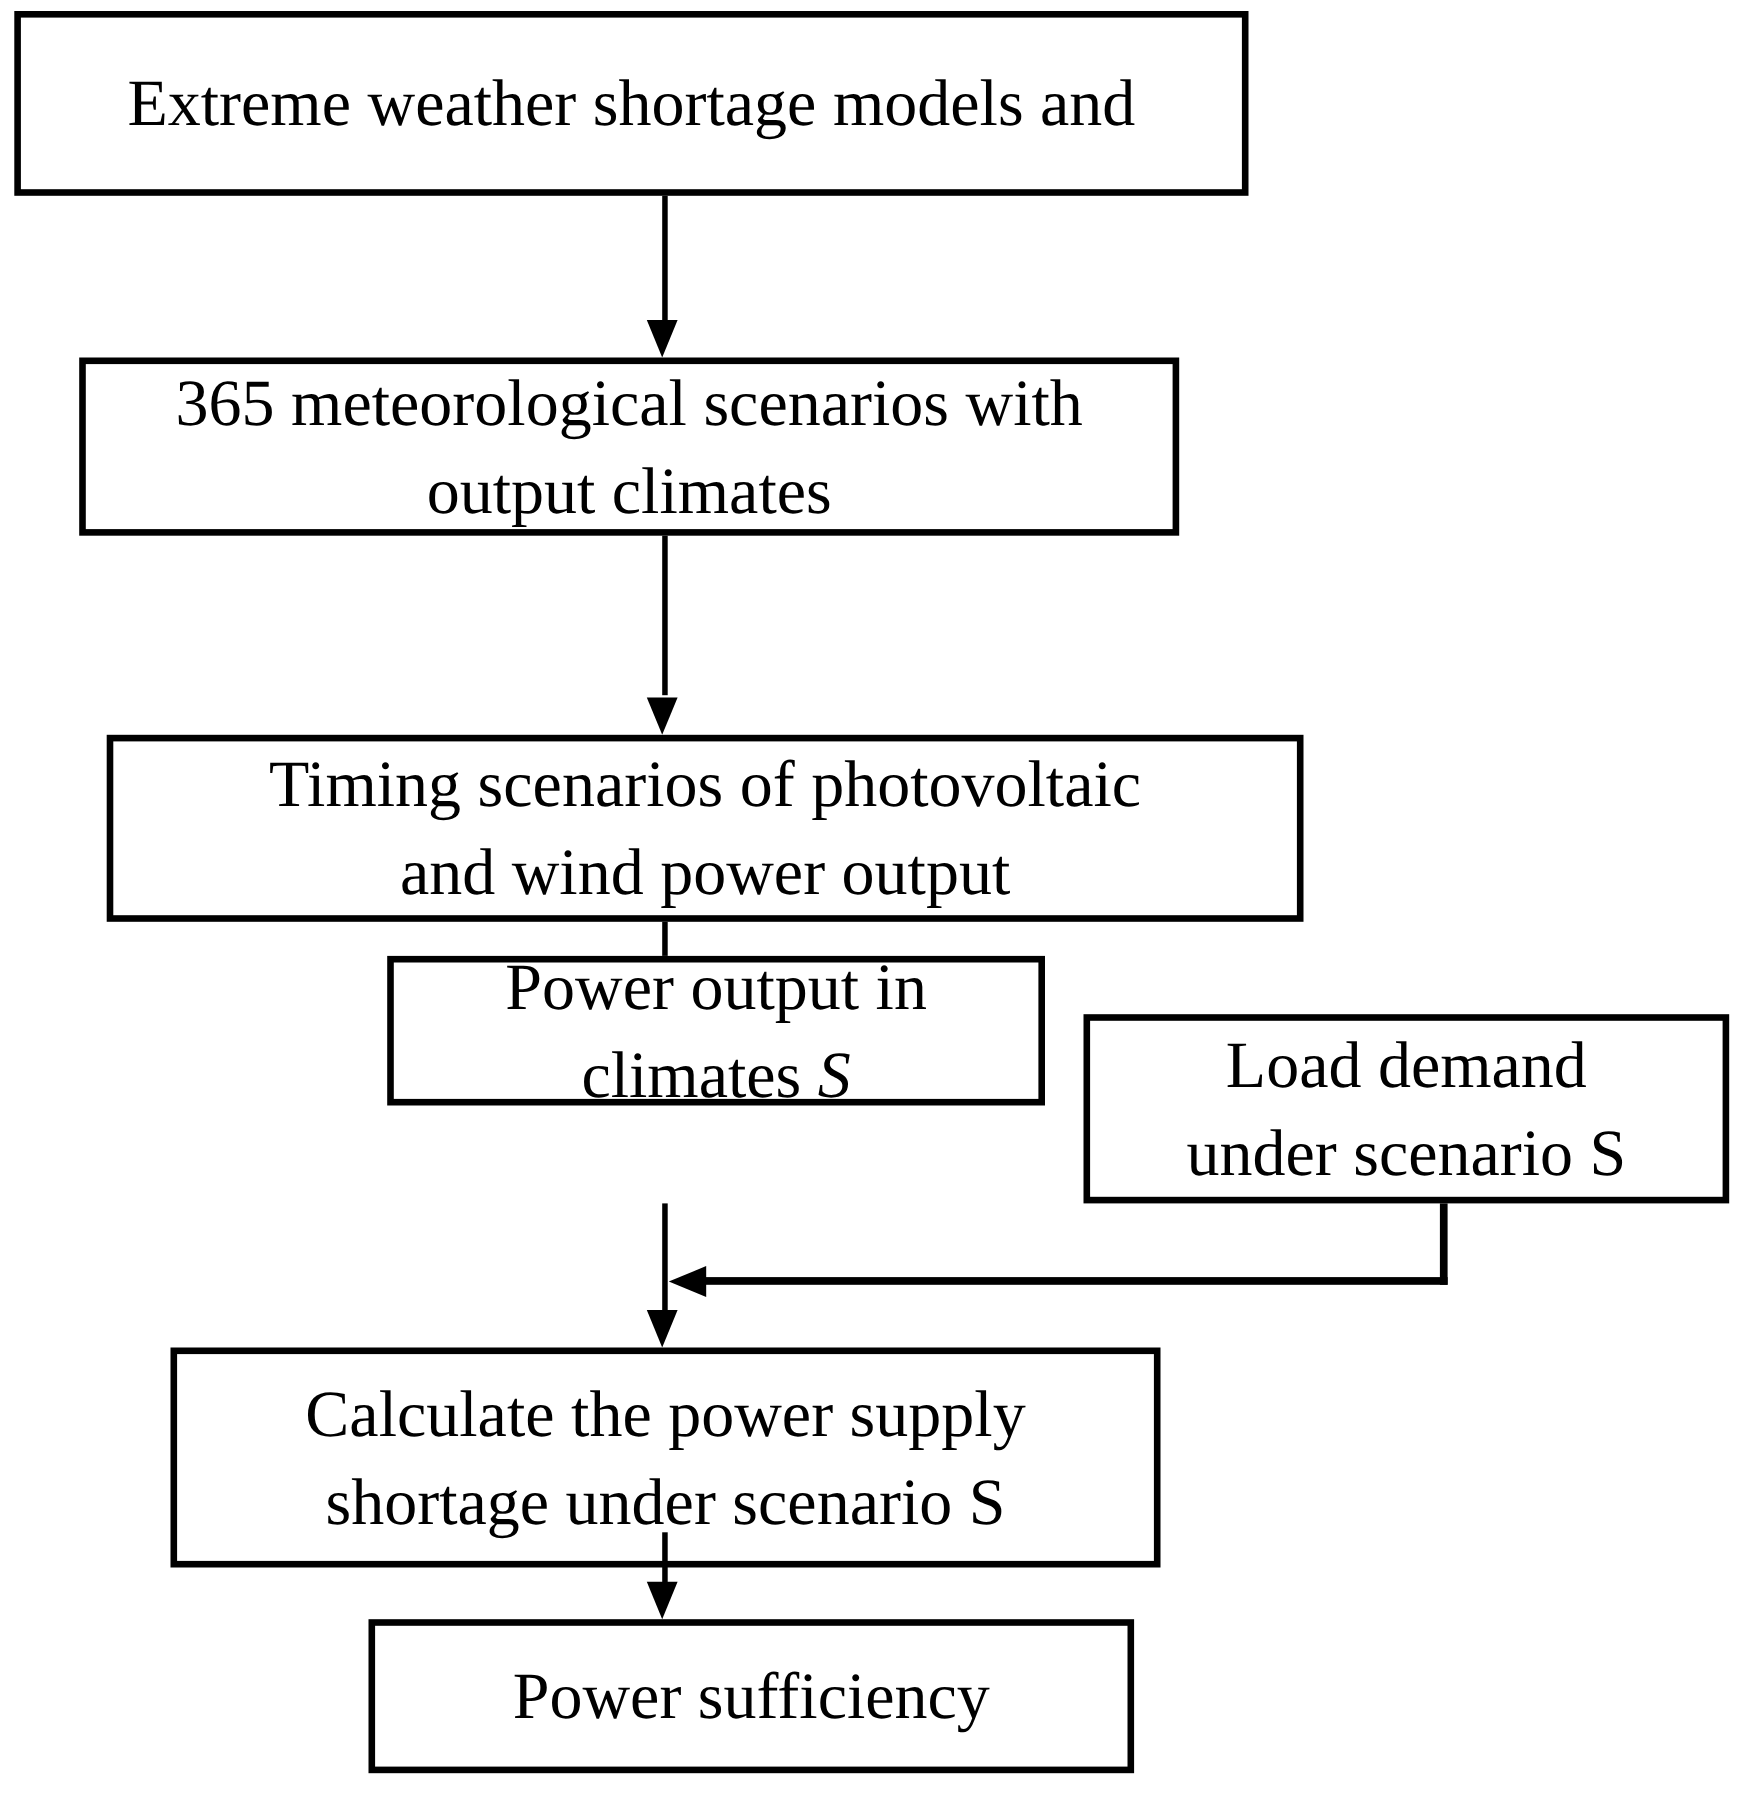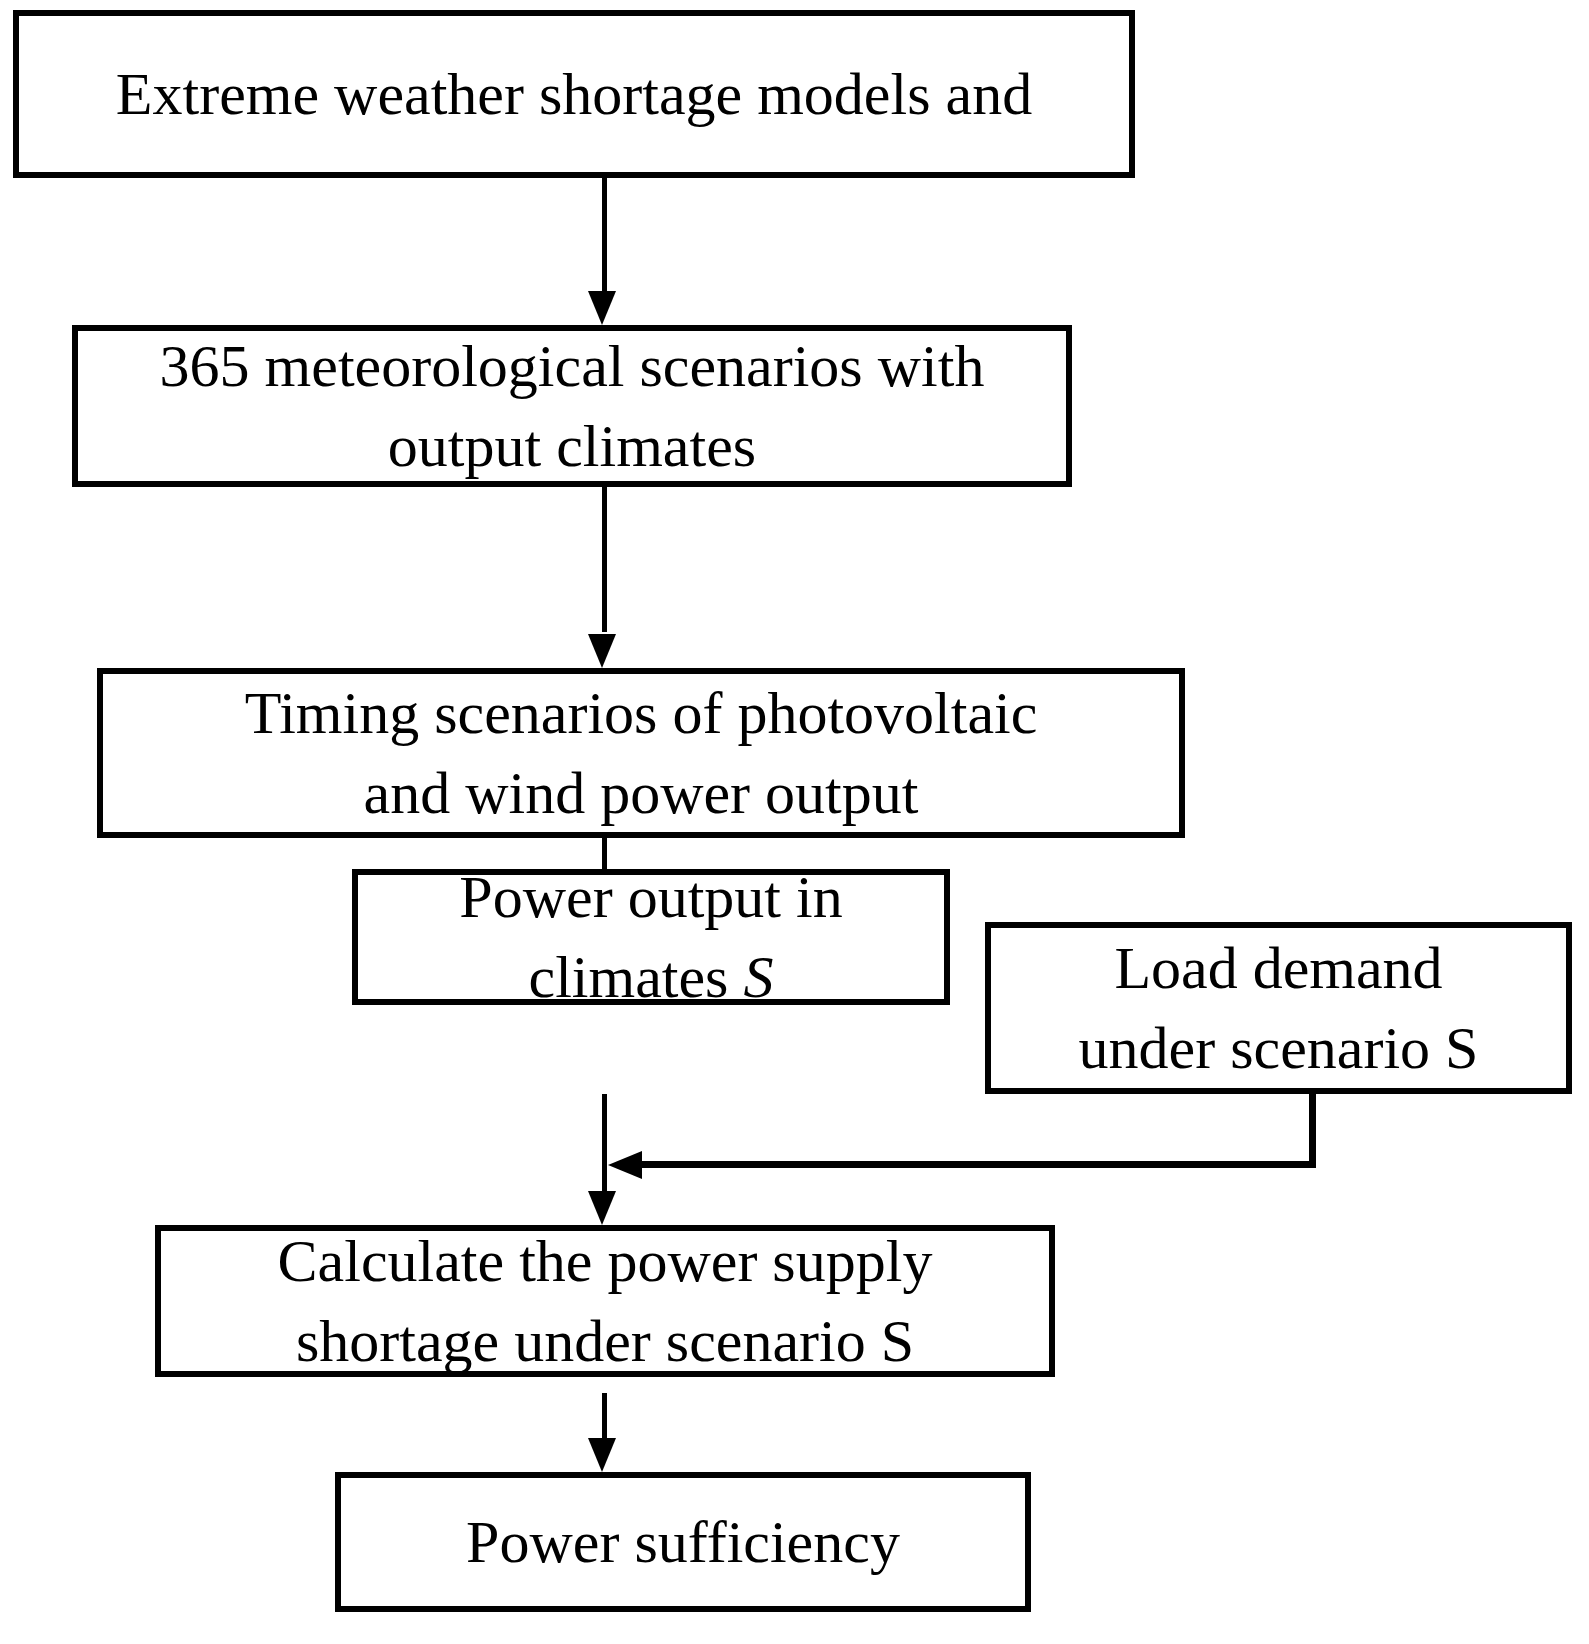--- a/index.html
+++ b/index.html
@@ -66,21 +66,21 @@
     border-bottom: 14px solid transparent;
     border-right: 34px solid #000000;
   }
 
   
   #box-extreme-weather   { left: 13px;  top: 10px;   width: 1122px; height: 168px; }
   #box-365-scenarios     { left: 72px;  top: 325px;  width: 1000px; height: 162px; }
   #box-timing-scenarios  { left: 97px;  top: 668px;  width: 1088px;  height: 170px; }
   #box-power-output      { left: 304px; top: 869px;  width: 598px;  height: 136px; margin-left: 48px; }
   #box-load-demand       { left: 985px; top: 922px;  width: 587px;  height: 172px; text-align: right; }
-  #box-calc-shortage     { left: 155px; top: 1225px; width: 900px;  height: 152px; }
+  #box-calc-shortage     { left: 155px; top: 1225px; width: 900px;  height: 200px; }
   #box-power-sufficiency { left: 307px; top: 1472px; width: 696px;  height: 140px; margin-left: 28px; }
 
   
   #edge1-line { left: 602px; top: 178px;  height: 115px; }
   #edge1-head { left: 588px; top: 291px; }
 
   #edge2-line { left: 602px; top: 487px;  height: 145px; }
   #edge2-head { left: 588px; top: 634px; }
 
   #edge3-line { left: 602px; top: 838px;  height: 52px; }

